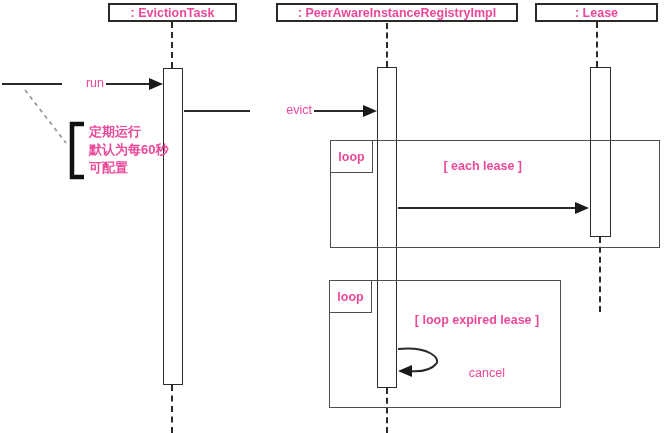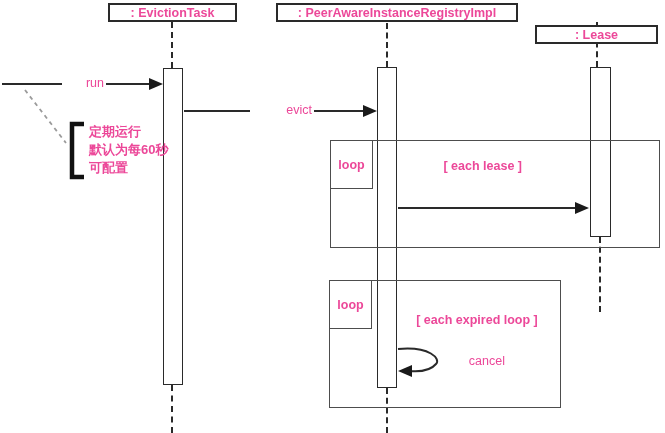--- a/index.html
+++ b/index.html
@@ -9,21 +9,21 @@
   }
   
   .obj-box{
     position:absolute;top:3px;height:19px;background:#fff;
     border:2px solid #2a2a2a;box-sizing:border-box;
     display:flex;align-items:center;justify-content:center;
     font-size:12.5px;font-weight:bold;white-space:nowrap;z-index:2;
   }
   .box-et{left:108px;width:129px;}
   .box-pa{left:276px;width:242px;}
-  .box-ls{left:535px;width:123px;margin-top:22px;}
+  .box-ls{left:535px;width:123px;}
   
   .dash{position:absolute;width:0;border-left:2px dashed #2a2a2a;z-index:1;}
   .dash-et-top{left:171px;top:22px;height:46px;}
   .dash-pa-top{left:386px;top:23px;height:44px;}
   .dash-ls-top{left:596px;top:22px;height:45px;}
   .dash-et-bot{left:171px;top:385px;height:48px;}
   .dash-pa-bot{left:386px;top:388px;height:45px;}
   .dash-ls-bot{left:599px;top:237px;height:75px;}
   
   .activation{
@@ -34,21 +34,21 @@
   .act-pa{left:377px;top:67px;width:20px;height:321px;}
   .act-ls{left:590px;top:67px;width:21px;height:170px;}
   
   .frame{
     position:absolute;border:1.5px solid #4d4d4d;box-sizing:border-box;
     background:transparent;z-index:3;
   }
   .frame-1{left:330px;top:140px;width:330px;height:108px;}
   .frame-2{left:329px;top:280px;width:232px;height:128px;}
   .frame-label{
-    position:absolute;width:43px;height:49px;background:#fff;
+    position:absolute;width:43px;height:33px;background:#fff;
     border:1.5px solid #4d4d4d;box-sizing:border-box;z-index:3;
     display:flex;align-items:center;justify-content:center;
     font-size:12.5px;font-weight:bold;
   }
   .flabel-1{left:330px;top:140px;}
   .flabel-2{left:329px;top:280px;}
   
   .guard{
     position:absolute;font-size:12.5px;font-weight:bold;text-align:center;
     z-index:4;white-space:nowrap;
@@ -56,21 +56,21 @@
   .guard-1{left:382px;top:159px;width:140px;text-align:right;}
   .guard-2{left:387px;top:313px;width:180px;}
   
   .msg-label{
     position:absolute;font-size:12.5px;font-weight:normal;text-align:right;
     background:#fff;z-index:6;white-space:nowrap;padding:0 2px;
   }
   .lbl-run{left:62px;top:76px;width:40px;}
   .lbl-evict{left:250px;top:103px;width:60px;}
   .lbl-isexpired{left:455px;top:200px;width:84px;}
-  .lbl-cancel{left:443px;top:354px;width:60px;}
+  .lbl-cancel{left:443px;top:366px;width:60px;}
   
   .note-text{
     position:absolute;left:89px;top:123px;z-index:4;
     font-size:13px;font-weight:bold;line-height:18px;white-space:nowrap;
   }
   .note-text div{height:18px;}
   
   #overlay{position:absolute;left:0;top:0;z-index:5;pointer-events:none;}
 </style>
 </head>
@@ -102,21 +102,21 @@
   <div class="frame frame-1"></div>
   <div class="frame frame-2"></div>
   <div class="frame-label flabel-1">
     <span>loop</span>
   </div>
   <div class="frame-label flabel-2">
     <span>loop</span>
   </div>
 
   <div class="guard guard-1">[ each lease ]</div>
-  <div class="guard guard-2">[ each expired loop ]</div>
+  <div class="guard guard-2">[ loop expired lease ]</div>
 
   <svg id="overlay" width="665" height="433" viewBox="0 0 665 433">
 
     <g>
       <line x1="2" y1="84" x2="151" y2="84" stroke="#2a2a2a" stroke-width="2"></line>
       <polygon points="163,84 149,78 149,90" fill="#1a1a1a"></polygon>
     </g>
 
     <g>
       <line x1="184" y1="111" x2="365" y2="111" stroke="#2a2a2a" stroke-width="2"></line>

